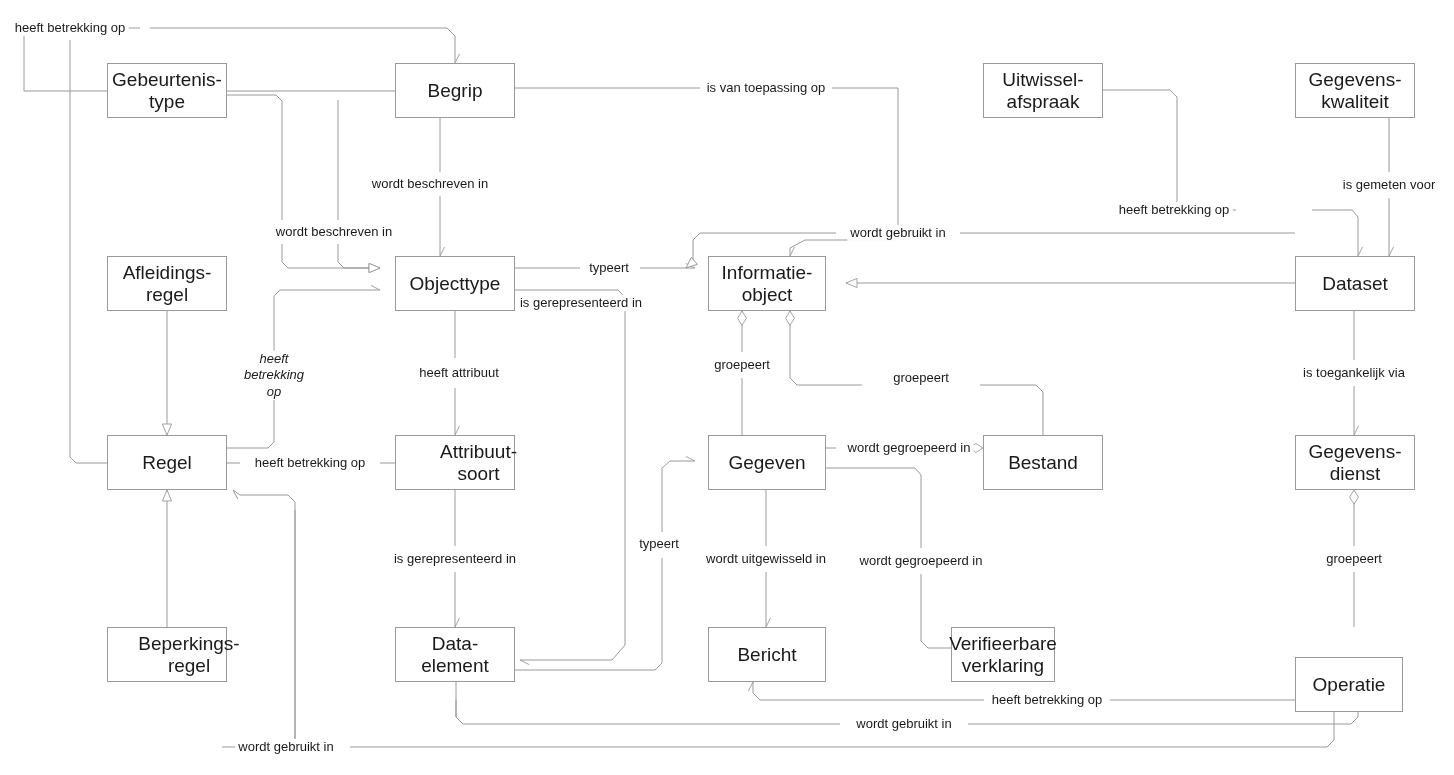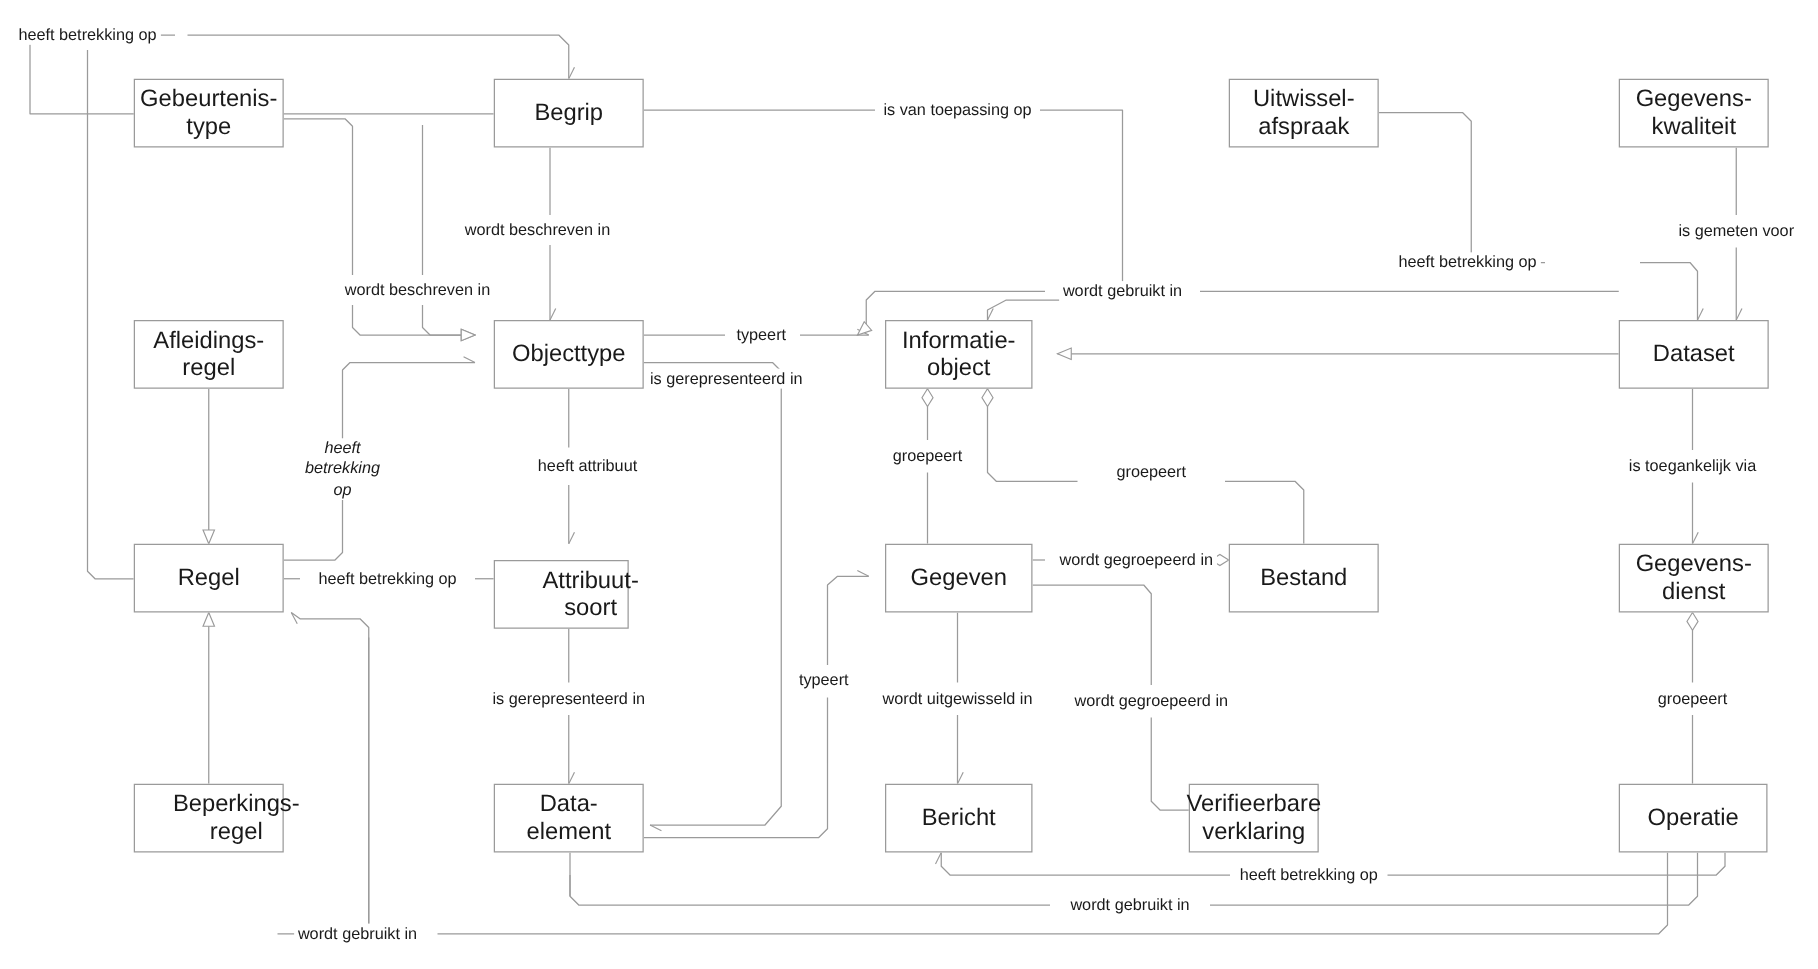--- a/index.html
+++ b/index.html
@@ -156,42 +156,42 @@
 
   <div class="node" style="left:395px;top:256px;width:120px;height:55px;">Objecttype</div>
 
   <div class="node" style="left:708px;top:256px;width:118px;height:55px;">Informatie-
 object</div>
 
   <div class="node" style="left:1295px;top:256px;width:120px;height:55px;">Dataset</div>
 
   <div class="node" style="left:107px;top:435px;width:120px;height:55px;">Regel</div>
 
-  <div class="node" style="left:395px;top:448px;width:108px;height:55px;padding-left:47px;">Attribuut-
+  <div class="node" style="left:395px;top:435px;width:120px;height:55px;padding-left:47px;">Attribuut-
 soort</div>
 
   <div class="node" style="left:708px;top:435px;width:118px;height:55px;">Gegeven</div>
 
   <div class="node" style="left:983px;top:435px;width:120px;height:55px;">Bestand</div>
 
   <div class="node" style="left:1295px;top:435px;width:120px;height:55px;">Gegevens-
 dienst</div>
 
   <div class="node" style="left:107px;top:627px;width:120px;height:55px;padding-left:44px;">Beperkings-
 regel</div>
 
   <div class="node" style="left:395px;top:627px;width:120px;height:55px;">Data-
 element</div>
 
   <div class="node" style="left:708px;top:627px;width:118px;height:55px;">Bericht</div>
 
   <div class="node" style="left:951px;top:627px;width:104px;height:55px;">Verifieerbare
 verklaring</div>
 
-  <div class="node" style="left:1295px;top:627px;width:119px;height:55px;">Operatie</div>
+  <div class="node" style="left:1295px;top:657px;width:108px;height:55px;">Operatie</div>
 
   <div class="edge-label" style="left:70px;top:28px;">heeft betrekking op</div>
 
   <div class="edge-label" style="left:766px;top:88px;">is van toepassing op</div>
 
   <div class="edge-label" style="left:1389px;top:185px;">is gemeten voor</div>
 
   <div class="edge-label" style="left:430px;top:184px;">wordt beschreven in</div>
 
   <div class="edge-label" style="left:1174px;top:210px;">heeft betrekking op</div>
@@ -207,21 +207,21 @@
   <div class="edge-label multi" style="left:274px;top:375px;font-style:italic;">heeft
 betrekking
 op</div>
 
   <div class="edge-label" style="left:742px;top:365px;">groepeert</div>
 
   <div class="edge-label" style="left:921px;top:378px;">groepeert</div>
 
   <div class="edge-label" style="left:1354px;top:373px;">is toegankelijk via</div>
 
-  <div class="edge-label" style="left:470px;top:373px;">heeft attribuut</div>
+  <div class="edge-label" style="left:459px;top:373px;">heeft attribuut</div>
 
   <div class="edge-label" style="left:310px;top:463px;">heeft betrekking op</div>
 
   <div class="edge-label" style="left:909px;top:448px;">wordt gegroepeerd in</div>
 
   <div class="edge-label" style="left:455px;top:559px;">is gerepresenteerd in</div>
 
   <div class="edge-label" style="left:659px;top:544px;">typeert</div>
 
   <div class="edge-label" style="left:766px;top:559px;">wordt uitgewisseld in</div>

